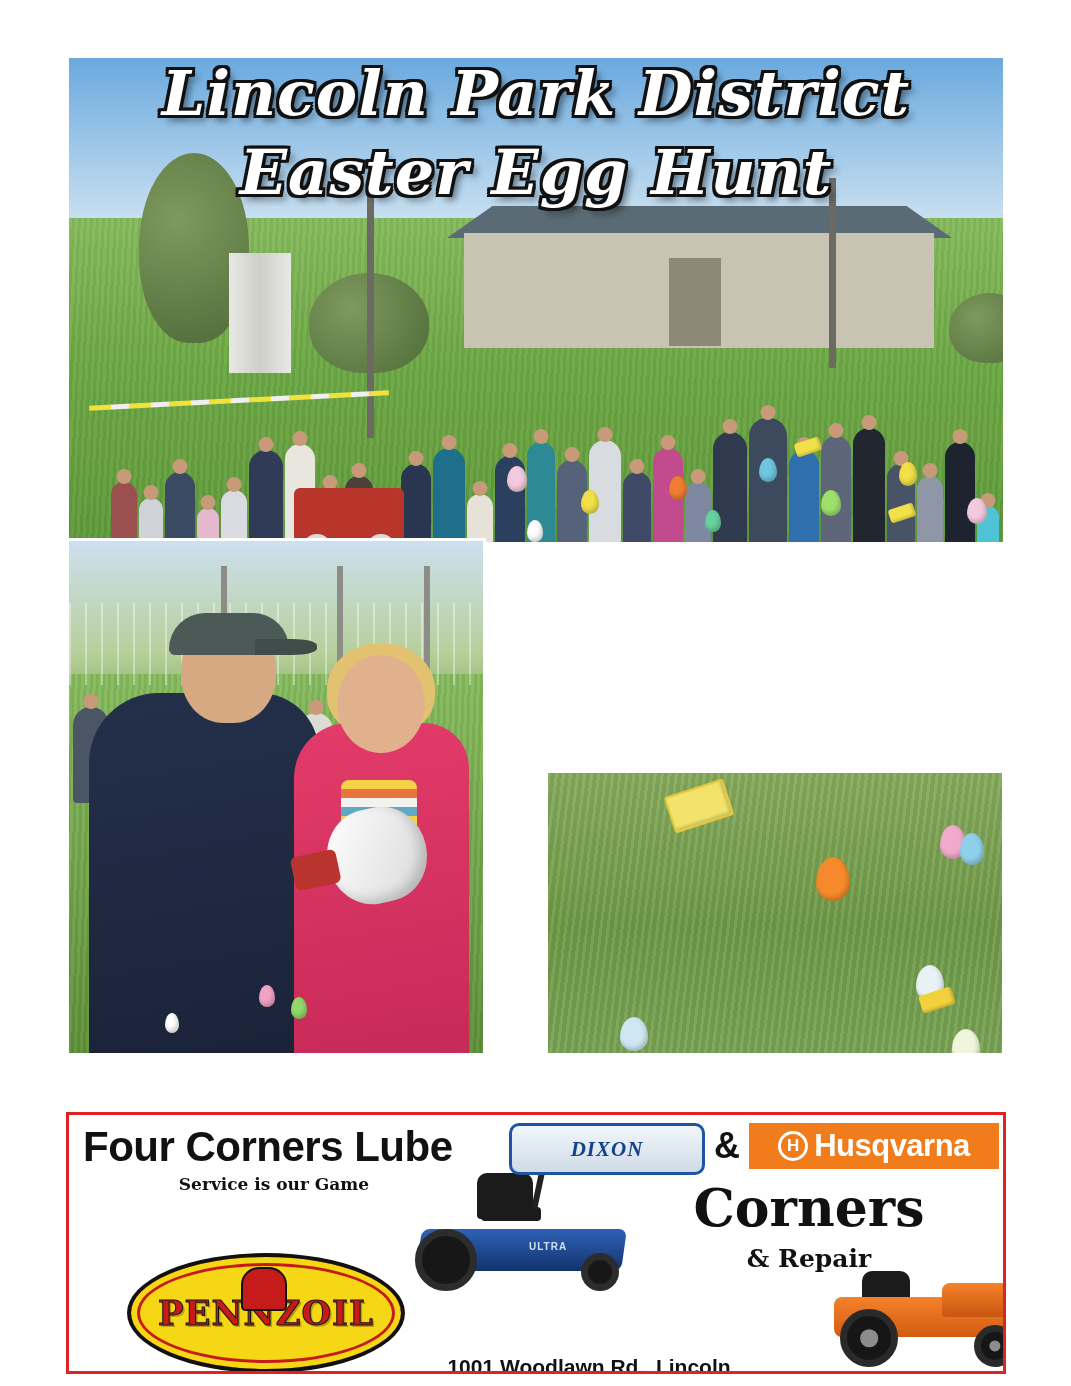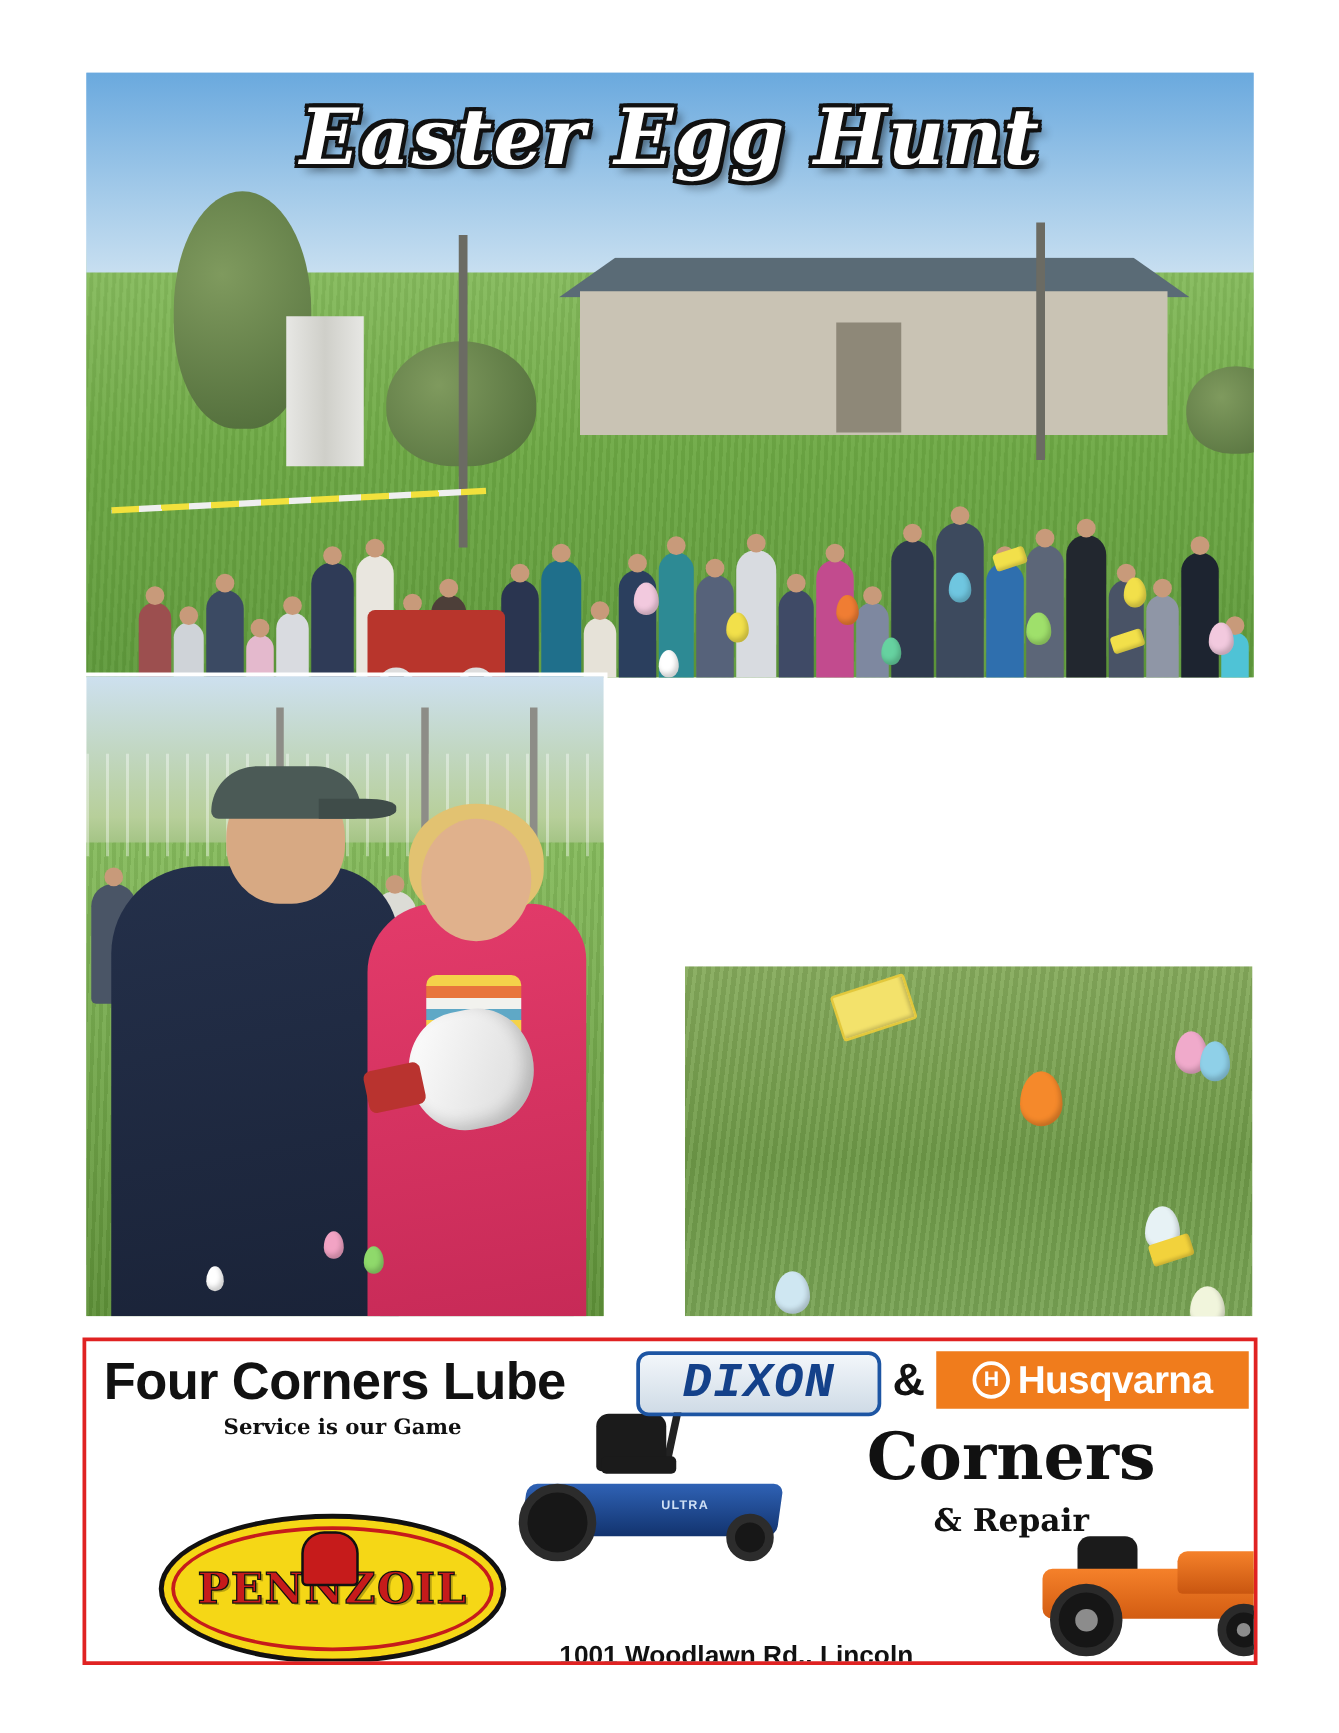--- a/index.html
+++ b/index.html
@@ -241,21 +241,21 @@
       0 -3px 0 #111, 0 3px 0 #111, -3px 0 0 #111, 3px 0 0 #111,
       6px 6px 7px rgba(0,0,0,.45);
   }
   .title-line.l1 { font-size: 62px; }
   .title-line.l2 { font-size: 62px; margin-top: 16px; }
 
   
   .ad {
     position: absolute;
     left: 66px;
-    top: 1070px;
+    top: 1112px;
     width: 940px;
     height: 262px;
     border: 3px solid #e02222;
     box-sizing: border-box;
     background: #ffffff;
     overflow: hidden;
   }
   .ad-title {
     position: absolute;
     left: 14px; top: 8px;
@@ -319,23 +319,23 @@
   .dixon {
     position: absolute;
     left: 440px; top: 8px;
     width: 190px; height: 46px;
     border-radius: 10px;
     background: linear-gradient(#f2f6fa,#cfdbe6);
     border: 3px solid #1d55a3;
     display: flex; align-items: center; justify-content: center;
   }
   .dixon-word {
-    font-size: 39px; font-weight: bold; font-style: italic;
+    font-size: 21px; font-weight: bold; font-style: italic;
     color: #14418a; letter-spacing: 1px;
-    font-family: Liberation Mono, monospace;
+    font-family: Liberation Serif, serif;
     text-align: right;
   }
   .amp {
     position: absolute; left: 645px; top: 10px;
     font-size: 36px; font-weight: bold; color: #111;
   }
   .husq {
     position: absolute;
     left: 680px; top: 8px;
     width: 250px; height: 46px;
@@ -518,20 +518,21 @@
     <div class="egg" style="left:752px; top:432px; width:20px; height:26px; background:#9fe06b;"></div>
     <div class="egg" style="left:830px; top:404px; width:18px; height:24px; background:#f2e04a;"></div>
     <div class="egg" style="left:898px; top:440px; width:20px; height:26px; background:#f2c9de;"></div>
     <div class="egg" style="left:636px; top:452px; width:16px; height:22px; background:#66d2a0;"></div>
     <div class="egg" style="left:458px; top:462px; width:16px; height:22px; background:#ffffff;"></div>
     <div class="candy" style="left:726px; top:382px; width:26px; height:14px; background:#f2e04a;"></div>
     <div class="candy" style="left:820px; top:448px; width:26px; height:14px; background:#f2e04a;"></div>
   </div>
 
   <div class="title-block">
+    <div class="title-line l1">Lincoln Park District</div>
     <div class="title-line l2">Easter Egg Hunt</div>
   </div>
 
   <div class="photo-megaphone">
     <div class="mg-bg-grass"></div>
     <div class="mg-fence"></div>
     <div class="mg-pole a"></div>
     <div class="mg-pole b"></div>
     <div class="mg-pole c"></div>
 

